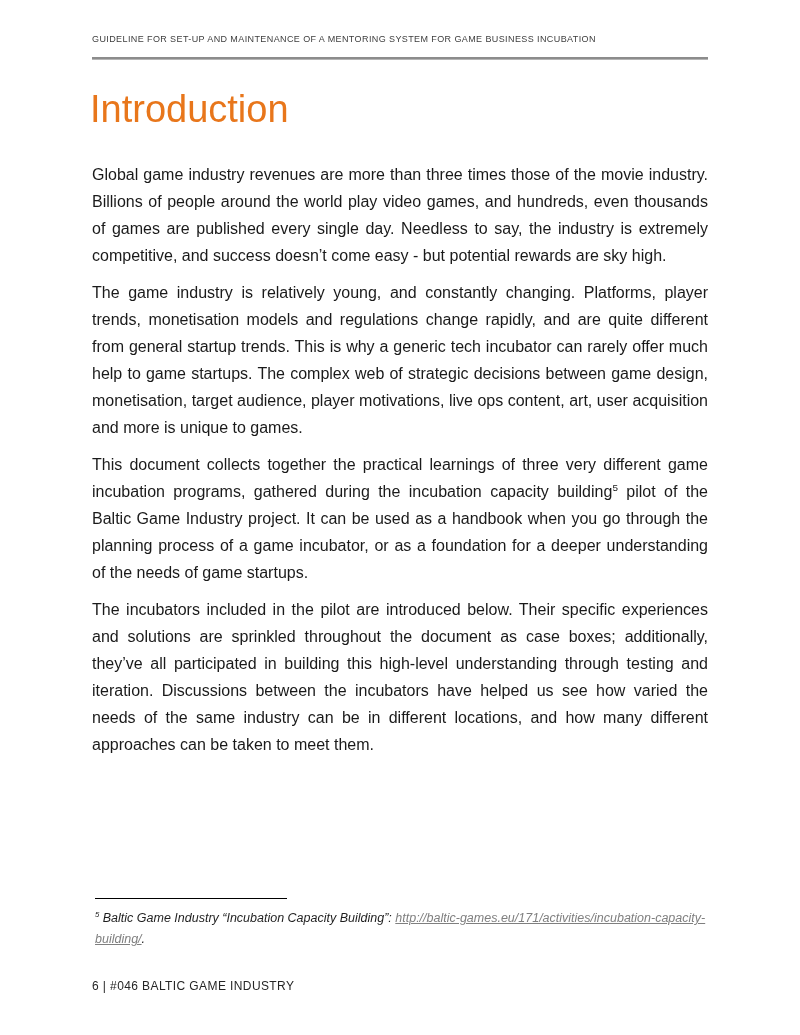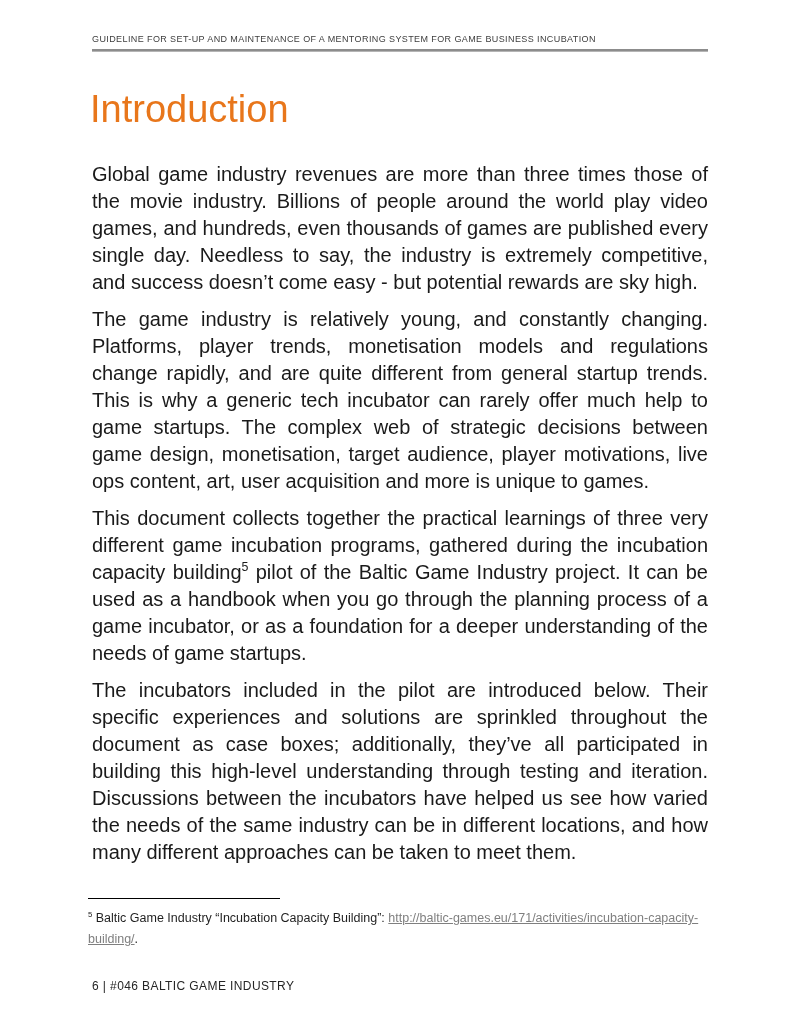--- a/index.html
+++ b/index.html
@@ -15,21 +15,21 @@
   .header {
     position: absolute;
     left: 92px;
     right: 92px;
     top: 34px;
   }
   .header-text {
     font-size: 9px;
     letter-spacing: 0.4px;
     color: #3d3d3d;
-    padding-bottom: 5px;
+    padding-bottom: 13px;
     white-space: nowrap;
   }
   .header-rule {
     height: 2px;
     background: var(--rule-gray, #8c8c8c);
     border-bottom: 1px solid #b5b5b5;
   }
   
   .title {
     position: absolute;
@@ -44,37 +44,38 @@
   }
   
   .body-copy {
     position: absolute;
     left: 92px;
     width: 616px;
     top: 161px;
   }
   .body-copy p {
     margin: 0 0 10px 0;
-    font-size: 20px;
+    font-size: 16px;
     line-height: 27px;
     color: #1a1a1a;
     text-align: justify;
   }
   .body-copy p:last-child { margin-bottom: 8px; }
   sup.fn-ref {
     font-size: 0.62em;
     vertical-align: super;
     line-height: 0;
   }
   
   .footnote-block {
     position: absolute;
-    left: 88px;
+    left: 95px;
     width: 616px;
     top: 898px;
+    font-style: italic;
   }
   .footnote-separator {
     width: 192px;
     border-top: 1.5px solid #000000;
     margin-bottom: 9px;
   }
   .footnote-text {
     font-size: 12.5px;
     line-height: 21px;
     color: #1f1f1f;

